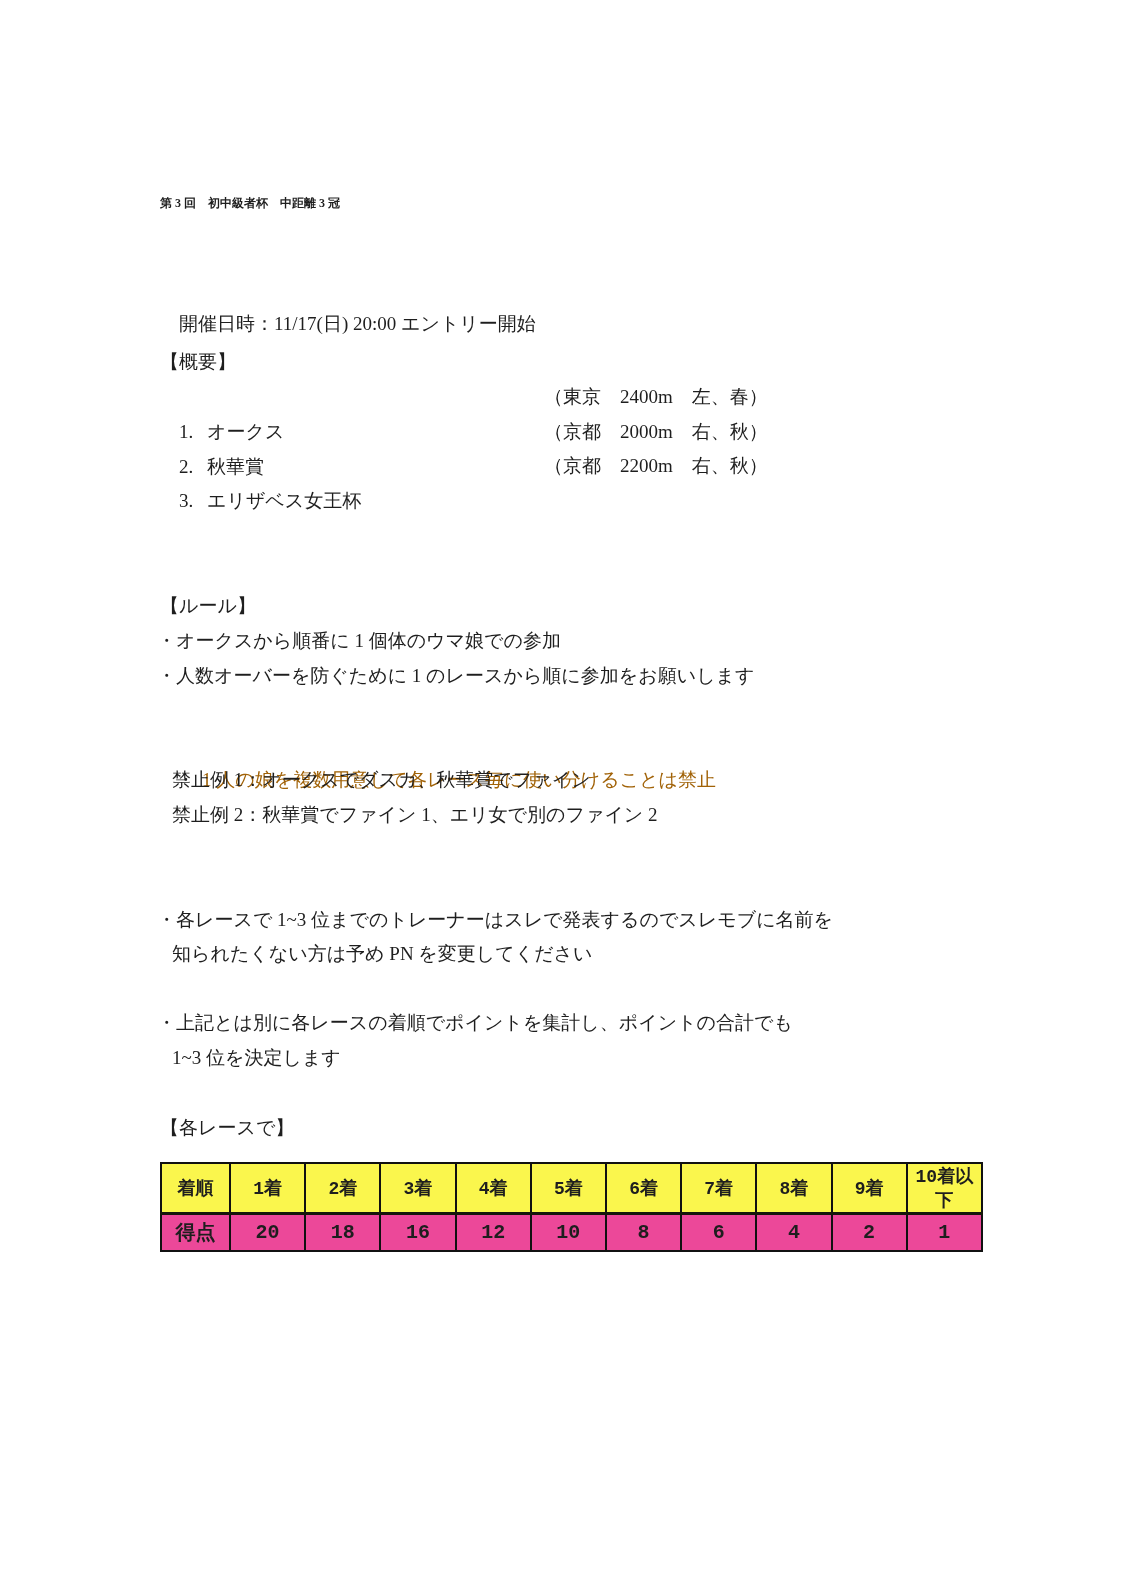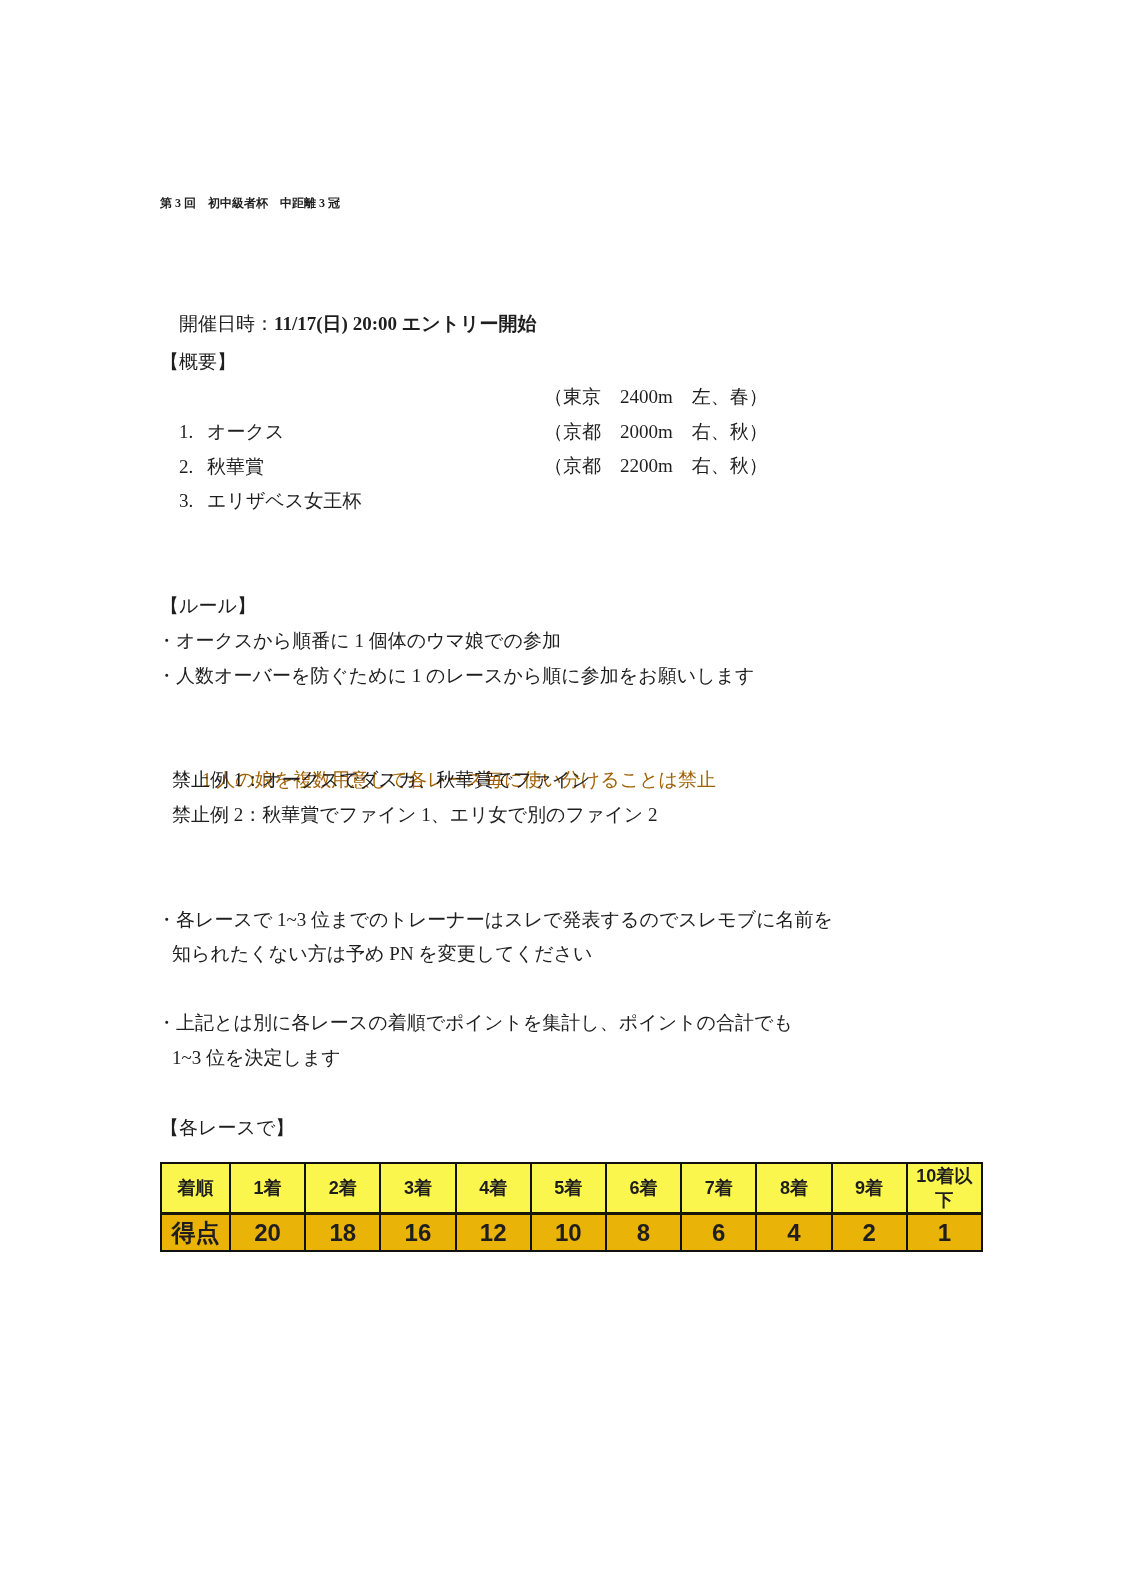--- a/index.html
+++ b/index.html
@@ -14,49 +14,49 @@
   }
   .line{
     position:absolute;
     left:160px;
     line-height:35px;
     white-space:pre;
   }
   .bullet-line{left:157px;}
   .indent-line{left:172px;}
   .doc-title{font-weight:bold;font-size:12px;}
-  .bold{font-weight:bold;}
+  .bold{font-weight:normal;}
   .red-text{color:#a16207;margin-left:7px;}
   .race-row{width:880px;}
   .race-num{display:inline-block;width:28px;}
   .race-info{position:absolute;left:384px;top:0;}
   .points-table{
     position:absolute;left:160px;top:1162px;
     width:823px;
     border-collapse:collapse;
     table-layout:fixed;
-    font-family:Liberation Sans, sans-serif;
+    font-family:Liberation Mono, monospace;
     text-align:center;
     padding-left:36px;
   }
   .points-table th{
     background:#FAF64D;
     border:2px solid #111111;
     border-bottom:3px solid #16160a;
     height:31px;
     font-size:18px;
     font-weight:bold;
     padding:0;
     overflow:hidden;
   }
   .points-table td{
-    background:#eab308;
+    background:#ec4899;
     border:2px solid #111111;
     height:35px;
-    font-size:24px;
+    font-size:20px;
     font-weight:bold;
     padding:0;
   }
 </style>
 </head>
 <body>
 
 <div class="page">
 
   <div class="line doc-title" style="top:186px">第 3 回　初中級者杯　中距離 3 冠</div>

